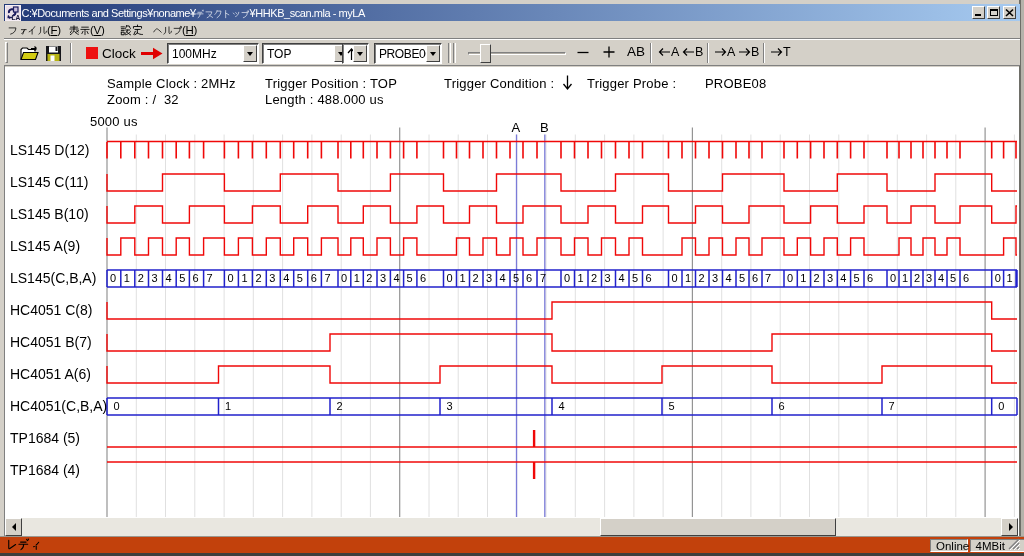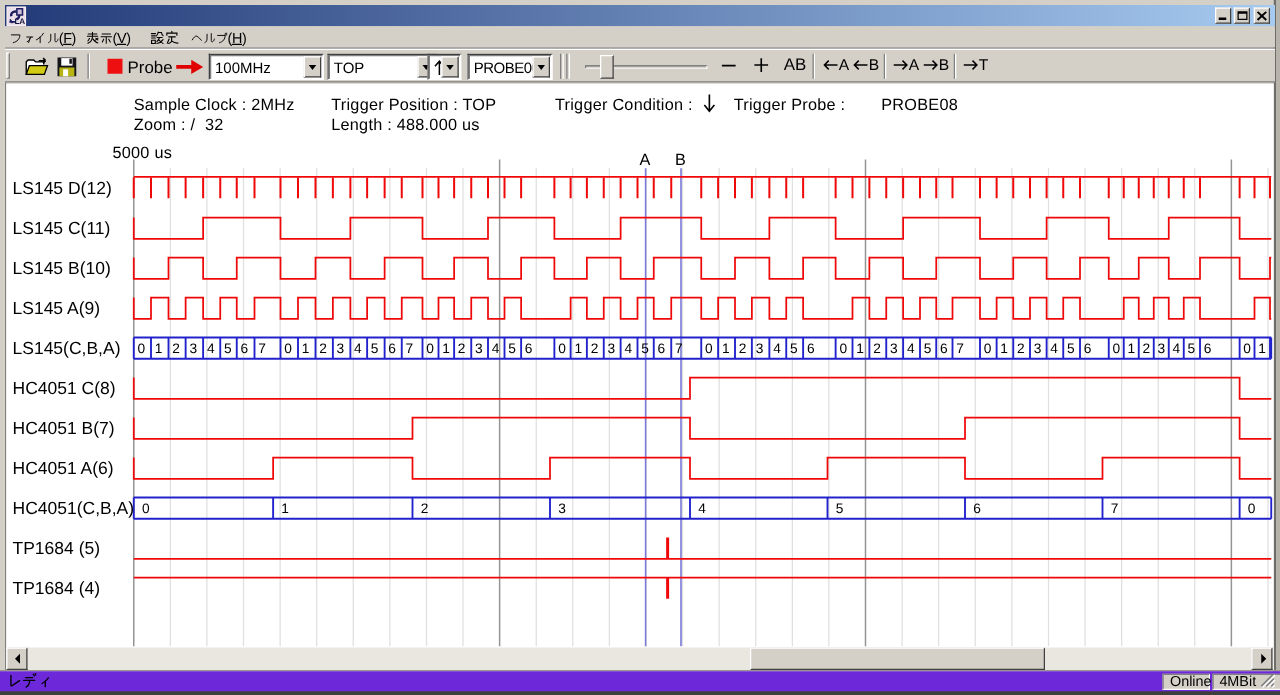--- a/index.html
+++ b/index.html
@@ -22,36 +22,49 @@
  border-top:1px solid #fff;border-left:1px solid #fff;border-right:1px solid #404040;border-bottom:1px solid #404040;
  text-align:center}
 .combo .ct{position:absolute;left:4px;top:3px;font-size:12px;white-space:nowrap}
 .arr{width:0;height:0;border-left:3.5px solid transparent;border-right:3.5px solid transparent;border-top:4px solid #000;
  position:absolute;left:3px;top:6px}
 .tbt{position:absolute;top:45px;font-size:12.5px;color:#000;white-space:nowrap}
 .client{left:5px;top:67px;width:1014px;height:470px;background:#fff}
 .sbar{left:5px;top:518px;width:1013px;height:18px;background:#e9e7e0}
 .sbtn{position:absolute;top:0;width:17px;height:18px;background:#d4d0c8;
  border-top:1px solid #fff;border-left:1px solid #fff;border-right:1.5px solid #404040;border-bottom:1.5px solid #404040}
-.statusbar{left:0;top:537px;width:1024px;height:16px;background:#6d28d9;font-size:12.5px}
+.statusbar{left:0;top:537px;width:1024px;height:16px;background:#c2410c;font-size:12.5px}
 .panel{position:absolute;top:1.5px;height:13.5px;border:1px solid;border-color:#808080 #fff #fff #808080;
  font-size:11.5px;padding:0.5px 0 0 5px;background:#d4d0c8}
 </style></head><body>
 <div class="abs" style="left:0;top:0;width:1024px;height:556px;background:#d4d0c8"></div>
 <div class="abs" style="left:1019px;top:0;width:2px;height:553px;background:#6e6e68"></div>
 <div class="abs" style="left:1021px;top:0;width:3px;height:556px;background:#b6b3ab"></div>
 <div class="abs" style="left:0;top:552px;width:1024px;height:4px;background:#3e3e3c"></div>
 <div class="abs titlebar">
     <svg class="abs" style="left:0.5px;top:0.5px" width="16" height="16" viewBox="0 0 16 16">
 <rect x="0.5" y="0.5" width="15" height="15" fill="#eadfe8" stroke="#f6eef4"></rect>
 <path d="M4 8 A3.2 3.2 0 1 1 8 10.5" stroke="#1c1c5e" stroke-width="2" fill="none"></path>
 <rect x="8.5" y="2" width="4.5" height="5" fill="#cabedc" stroke="#1c1c5e" stroke-width="1.2"></rect>
 <path d="M2.5 12.5 H7 M3 10.5 L5 13.5" stroke="#1c1c5e" stroke-width="1.4"></path>
 <text x="6.5" y="14.5" font-size="6.5" font-family="Liberation Sans" fill="#14143c" font-weight="bold">LA</text>
 </svg>
+    <div class="ttxt">C:¥Documents and Settings¥noname¥<svg width="8" height="10" viewBox="0 0 12 12" style="vertical-align:-2px;margin:0 0.5px 0px 0.5px">
+        <path d="M2.8 3.4 H8.8 M1 5.8 H10.6 M6.2 5.8 C6.2 8.4 4.8 10.6 3.2 11.6 M9.4 0.4 L10.4 1.8 M11.2 0 L12.2 1.4" stroke="#fff" stroke-width="0.95" fill="none" stroke-linecap="round"></path>
+      </svg><svg width="8" height="10" viewBox="0 0 12 12" style="vertical-align:-2px;margin:0 0.5px 0px 0.5px">
+        <path d="M1.5 2.8 H10.2 C9.8 6.2 7.2 9.6 3.2 11.6 M5.6 6.6 C7.2 8.4 9.6 10.4 11.4 11.2" stroke="#fff" stroke-width="0.95" fill="none" stroke-linecap="round"></path>
+      </svg><svg width="8" height="10" viewBox="0 0 12 12" style="vertical-align:-2px;margin:0 0.5px 0px 0.5px">
+        <path d="M4.6 1 C4.2 3.2 2.8 5.4 1.2 6.8 M4.6 1.6 H10.4 C10.4 5.2 8.6 9.2 4.6 11.6" stroke="#fff" stroke-width="0.95" fill="none" stroke-linecap="round"></path>
+      </svg><svg width="8" height="10" viewBox="0 0 12 12" style="vertical-align:-2px;margin:0 0.5px 0px 0.5px">
+        <path d="M4 0.8 V11.6 M4 4.6 C5.6 5.4 7.6 6.4 8.8 7.2" stroke="#fff" stroke-width="0.95" fill="none" stroke-linecap="round"></path>
+      </svg><svg width="8" height="10" viewBox="0 0 12 12" style="vertical-align:-2px;margin:0 0.5px 0px 0.5px">
+        <path d="M2 4.6 L3.4 6.2 M5.6 3.8 L7 5.4 M10.2 3.4 C10 6.2 8.2 8.6 5.4 9.8" stroke="#fff" stroke-width="0.95" fill="none" stroke-linecap="round"></path>
+      </svg><svg width="8" height="10" viewBox="0 0 12 12" style="vertical-align:-2px;margin:0 0.5px 0px 0.5px">
+        <path d="M1.5 3.8 H9.5 C9.4 7.6 7.4 10.4 3.5 11.6 M11.3 1.6 A1.15 1.15 0 1 1 11.28 1.58" stroke="#fff" stroke-width="0.95" fill="none" stroke-linecap="round"></path>
+      </svg>¥HHKB_scan.mla - myLA</div>
   </div>
 <div class="abs" style="left:4px;top:4px;width:1016px;height:17px;pointer-events:none">
     <div class="capbtn" style="left:967.5px">
       <div style="position:absolute;left:2.5px;bottom:2px;width:6px;height:2px;background:#000"></div>
     </div>
     <div class="capbtn" style="left:982.5px">
       <div style="position:absolute;left:2.5px;top:2px;width:7.5px;height:7px;border:1px solid #000;border-top-width:2px"></div>
     </div>
     <div class="capbtn" style="left:998.5px">
       <svg width="11" height="10" style="position:absolute;left:0.5px;top:1px">
@@ -97,21 +110,21 @@
 </svg>
     <svg class="abs" style="left:41px;top:5px" width="17" height="17" viewBox="0 0 17 17">
 <rect x="1" y="1" width="15" height="15" fill="#16161a"></rect>
 <rect x="2.5" y="9" width="12" height="7" fill="#b8b414"></rect>
 <rect x="4" y="1.5" width="9" height="6" fill="#fff"></rect>
 <rect x="5.5" y="10.5" width="4" height="5.5" fill="#fff"></rect>
 <rect x="10.5" y="2" width="2" height="4" fill="#16161a"></rect>
 </svg>
     <div class="sepv" style="left:66px"></div>
     <div class="abs" style="left:82px;top:7px;width:12px;height:12px;background:#ee1010"></div>
-    <div class="tbt" style="left:98px;top:5.5px;position:absolute;font-size:13.5px">Probe</div>
+    <div class="tbt" style="left:98px;top:5.5px;position:absolute;font-size:13.5px">Clock</div>
     <svg class="abs" style="left:136px;top:7px" width="24" height="13" viewBox="0 0 24 13">
       <path d="M1 6.5 H14" stroke="#e00000" stroke-width="3" fill="none"></path>
       <path d="M13 0.8 L22.5 6.5 L13 12.2 Z" fill="#e00000"></path>
     </svg>
     <div class="sepv" style="left:163px"></div>
   </div>
 <div class="abs combo" style="left:167px;width:92px">
     <span class="ct">100MHz</span>
     <div class="cb">
       <div class="arr"></div>

